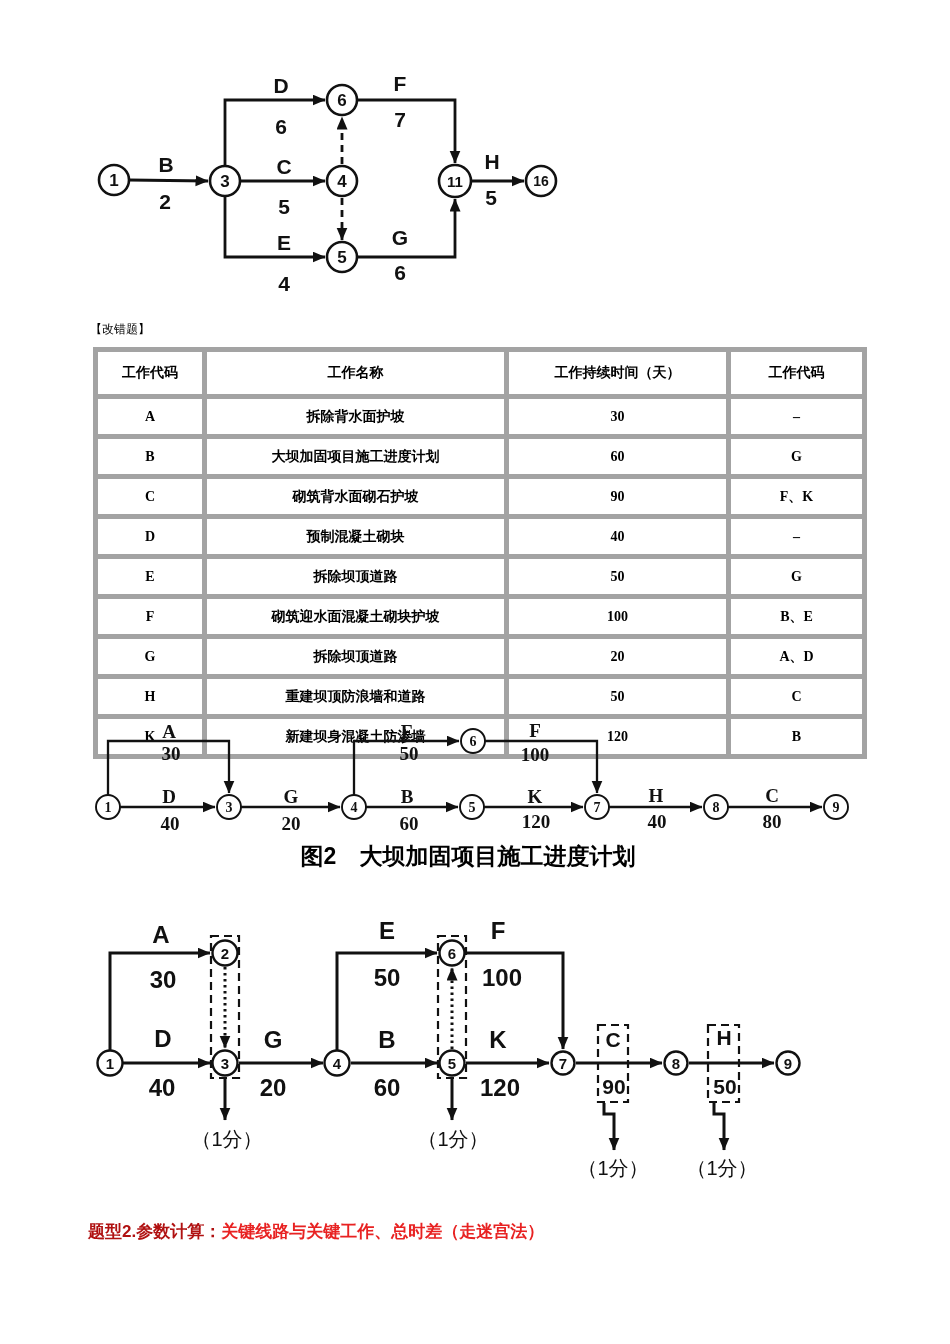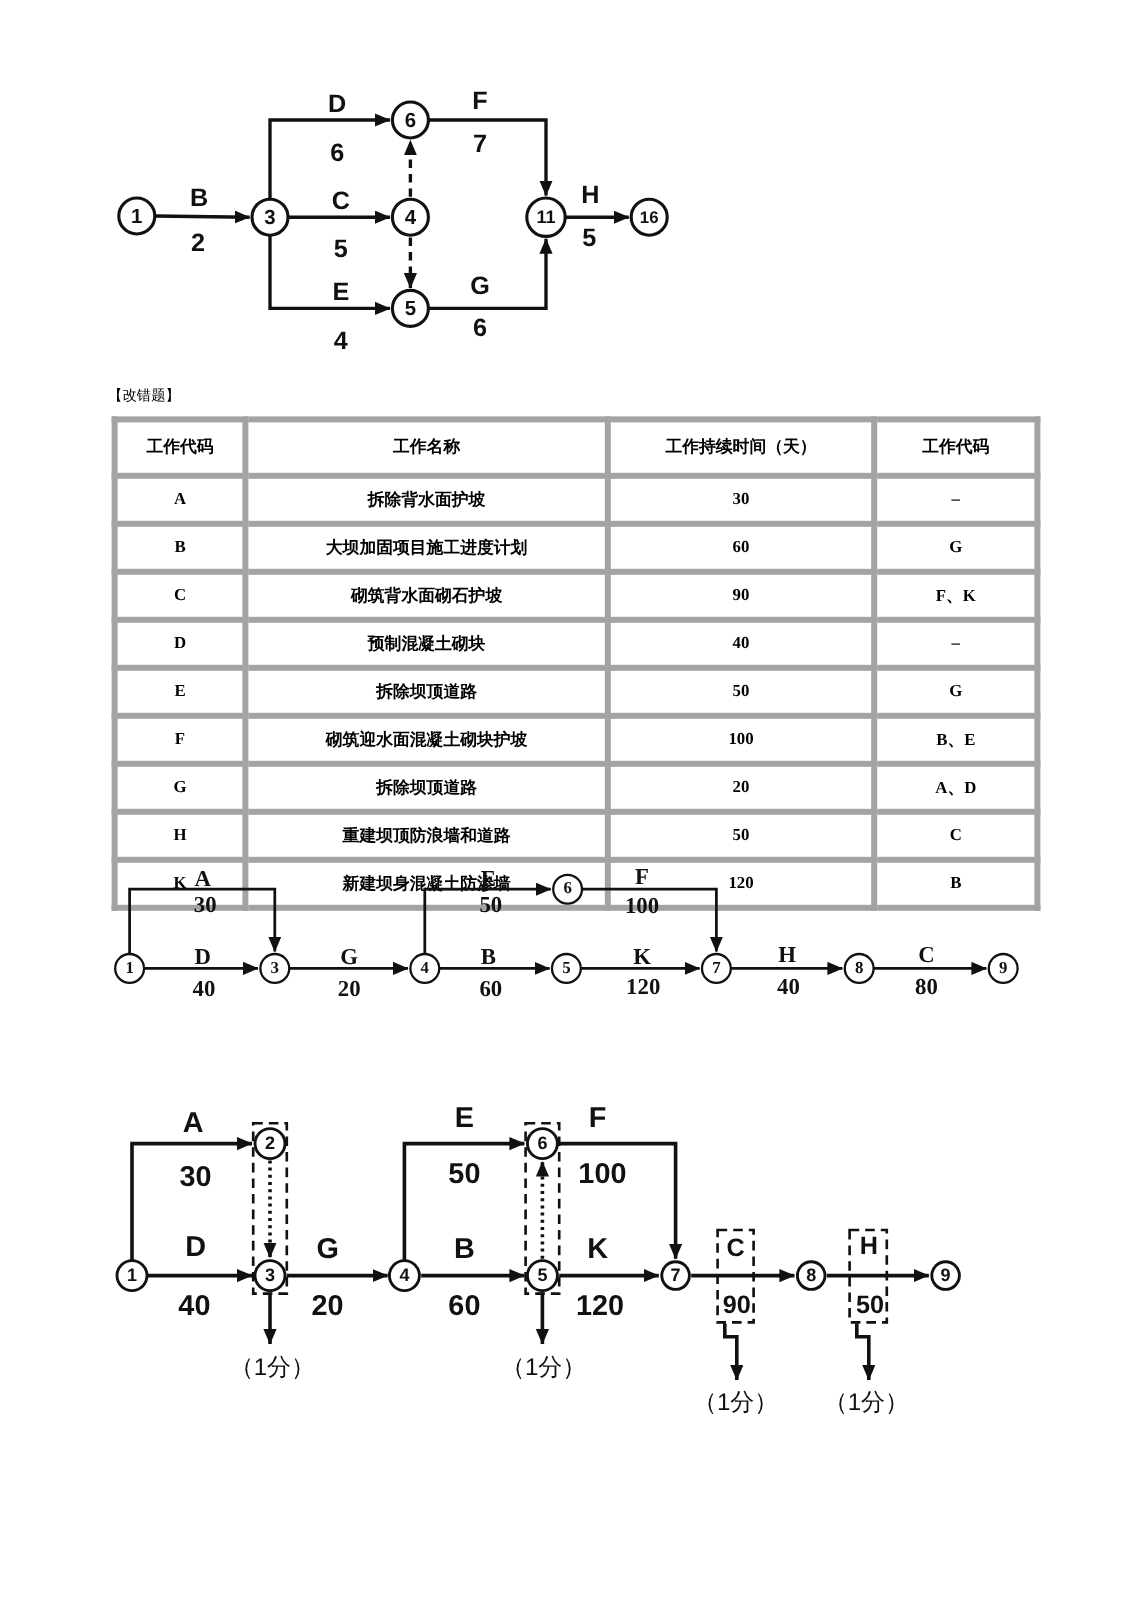--- a/index.html
+++ b/index.html
@@ -199,20 +199,21 @@
       <text x="322" y="88" class="d2-lab" text-anchor="middle">B</text>
       <text x="324" y="115" class="d2-lab" text-anchor="middle">60</text>
       <text x="450" y="88" class="d2-lab" text-anchor="middle">K</text>
       <text x="451" y="113" class="d2-lab" text-anchor="middle">120</text>
       <text x="571" y="87" class="d2-lab" text-anchor="middle">H</text>
       <text x="572" y="113" class="d2-lab" text-anchor="middle">40</text>
       <text x="687" y="87" class="d2-lab" text-anchor="middle">C</text>
       <text x="687" y="113" class="d2-lab" text-anchor="middle">80</text>
     </svg>
 
+  <div id="fig2-caption">图2　大坝加固项目施工进度计划</div>
 
   <svg id="d3" class="diagram" width="880" height="300" viewBox="0 0 880 300">
       <defs>
         <marker id="m-d3" markerUnits="userSpaceOnUse" markerWidth="14" markerHeight="12" refX="12.5" refY="5.5" orient="auto">
           <path d="M0,0 L13,5.5 L0,11 Z" fill="#111"></path>
         </marker>
       </defs>
       <rect x="126" y="16" width="28" height="142" fill="none" stroke="#111" stroke-width="2.2" stroke-dasharray="8,5"></rect>
       <rect x="353" y="16" width="28" height="142" fill="none" stroke="#111" stroke-width="2.2" stroke-dasharray="8,5"></rect>
       <rect x="513" y="105" width="30" height="77" fill="none" stroke="#111" stroke-width="2.2" stroke-dasharray="8,5"></rect>
@@ -267,15 +268,18 @@
       <text x="528" y="127" class="d3-lab-sm" text-anchor="middle">C</text>
       <text x="529" y="174" class="d3-lab-sm" text-anchor="middle">90</text>
       <text x="639" y="125" class="d3-lab-sm" text-anchor="middle">H</text>
       <text x="640" y="174" class="d3-lab-sm" text-anchor="middle">50</text>
       <text x="142" y="226" class="d3-fen" text-anchor="middle">（1分）</text>
       <text x="368" y="226" class="d3-fen" text-anchor="middle">（1分）</text>
       <text x="528" y="255" class="d3-fen" text-anchor="middle">（1分）</text>
       <text x="637" y="255" class="d3-fen" text-anchor="middle">（1分）</text>
     </svg>
 
+  <div id="heading">
+    <span id="hprefix" style="color: rgb(176, 17, 17);">题型2.参数计算：</span><span id="hrest" style="color: rgb(232, 34, 34);">关键线路与关键工作、总时差（走迷宫法）</span>
+  </div>
 
 
 </div>
 
 </body></html>

